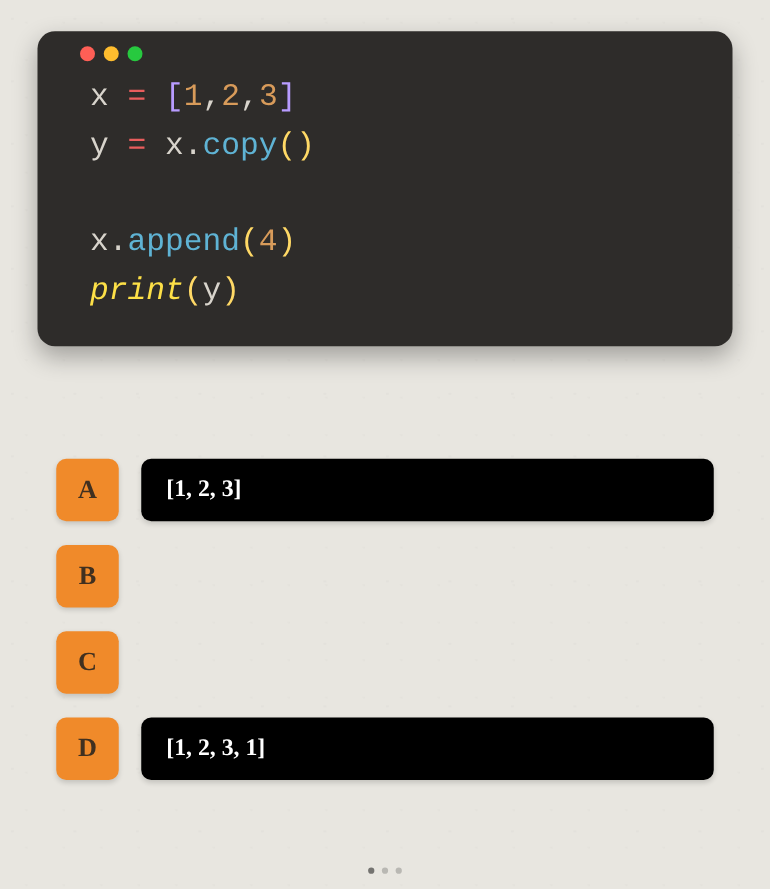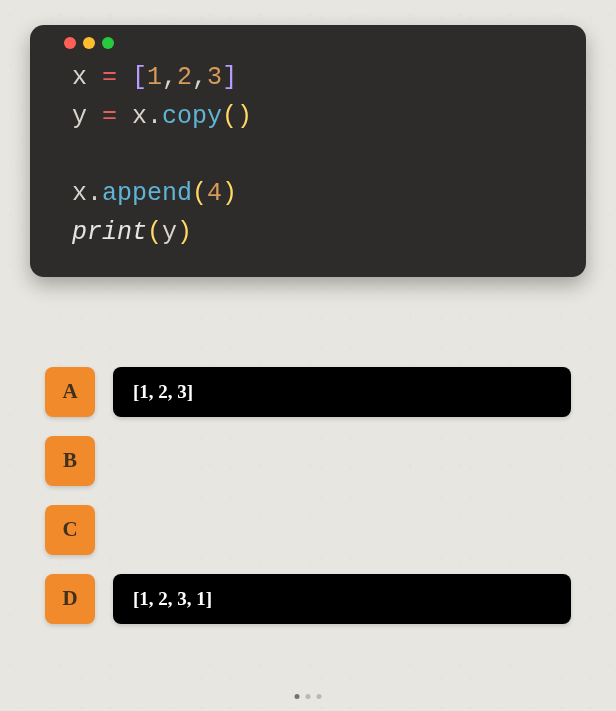--- a/index.html
+++ b/index.html
@@ -48,21 +48,21 @@
     .code-line {
       white-space: pre;
     }
     .tok-var { color: #d8d4cc; }
     .tok-op { color: #e85d5d; }
     .tok-bracket-a { color: #b89cff; }
     .tok-num { color: #d89b5a; }
     .tok-comma { color: #d8d4cc; }
     .tok-method { color: #5fb3d4; }
     .tok-paren { color: #ffd966; }
-    .tok-kw { color: #e5e5e5; font-style: italic; }
+    .tok-kw { color: #fde047; font-style: italic; }
     .answers {
       display: flex;
       flex-direction: column;
       gap: 19px;
       padding: 0 15px;
     }
     .answer-row {
       display: flex;
       gap: 18px;
       height: 50px;

